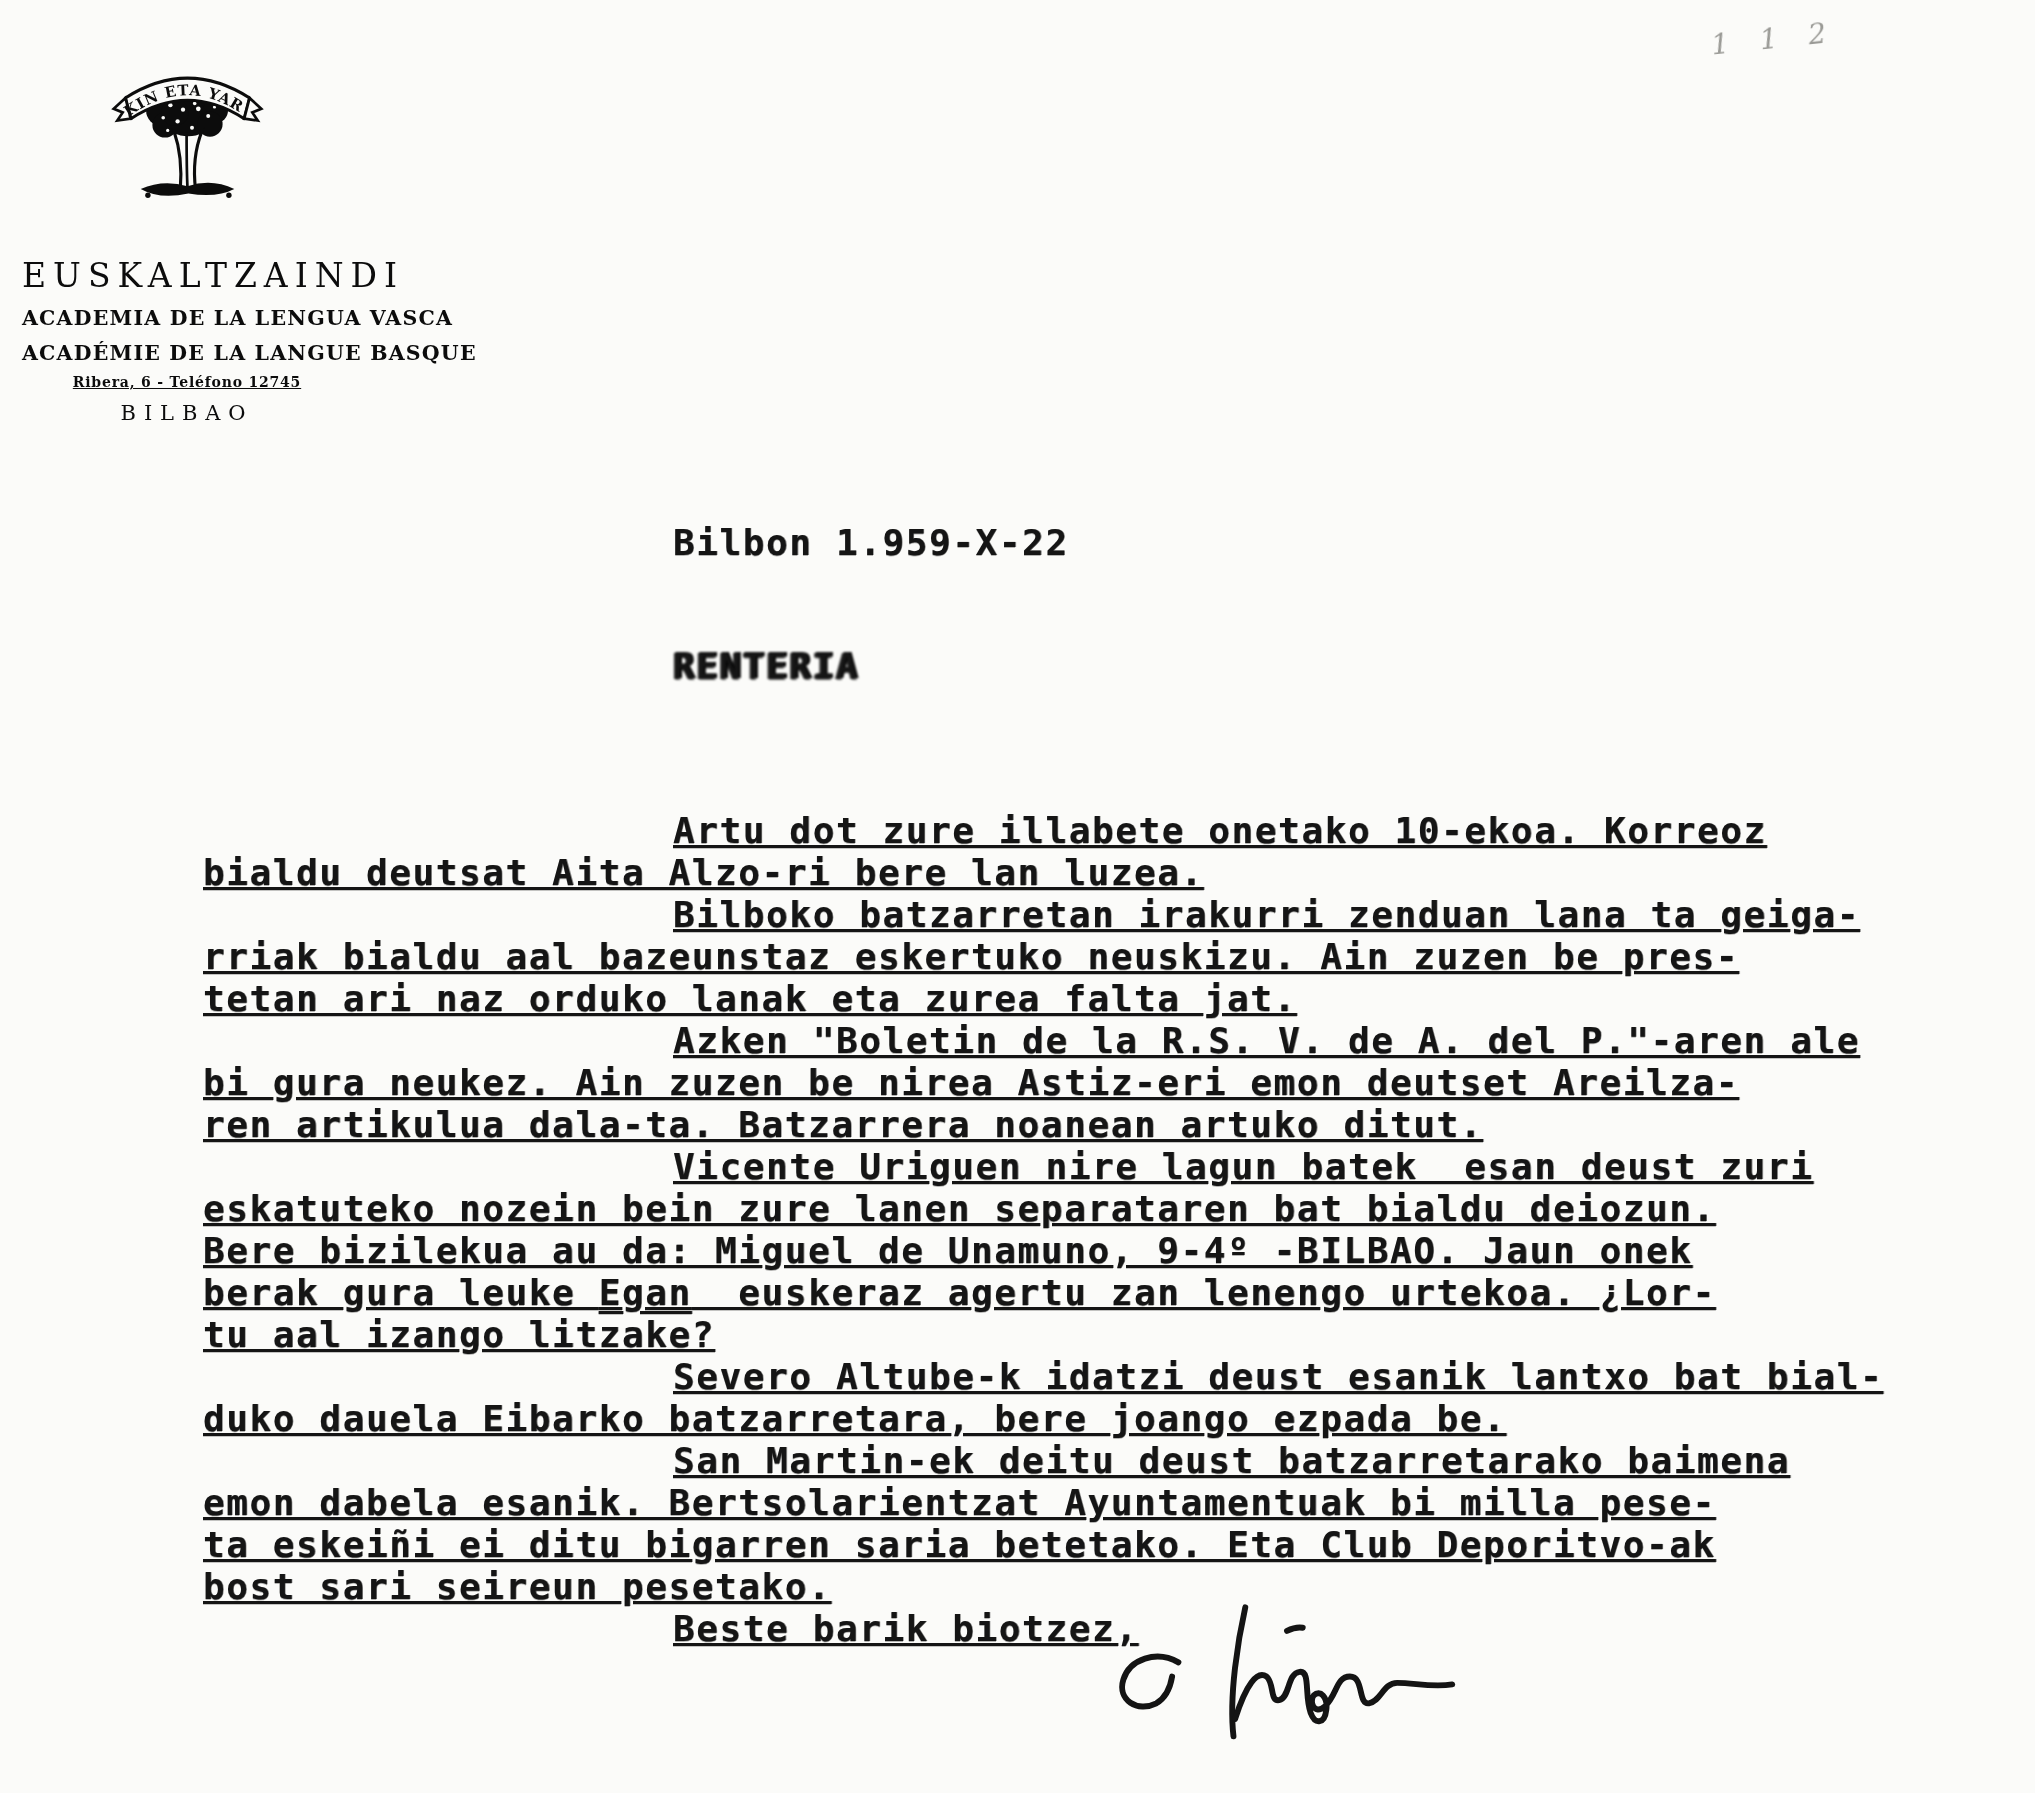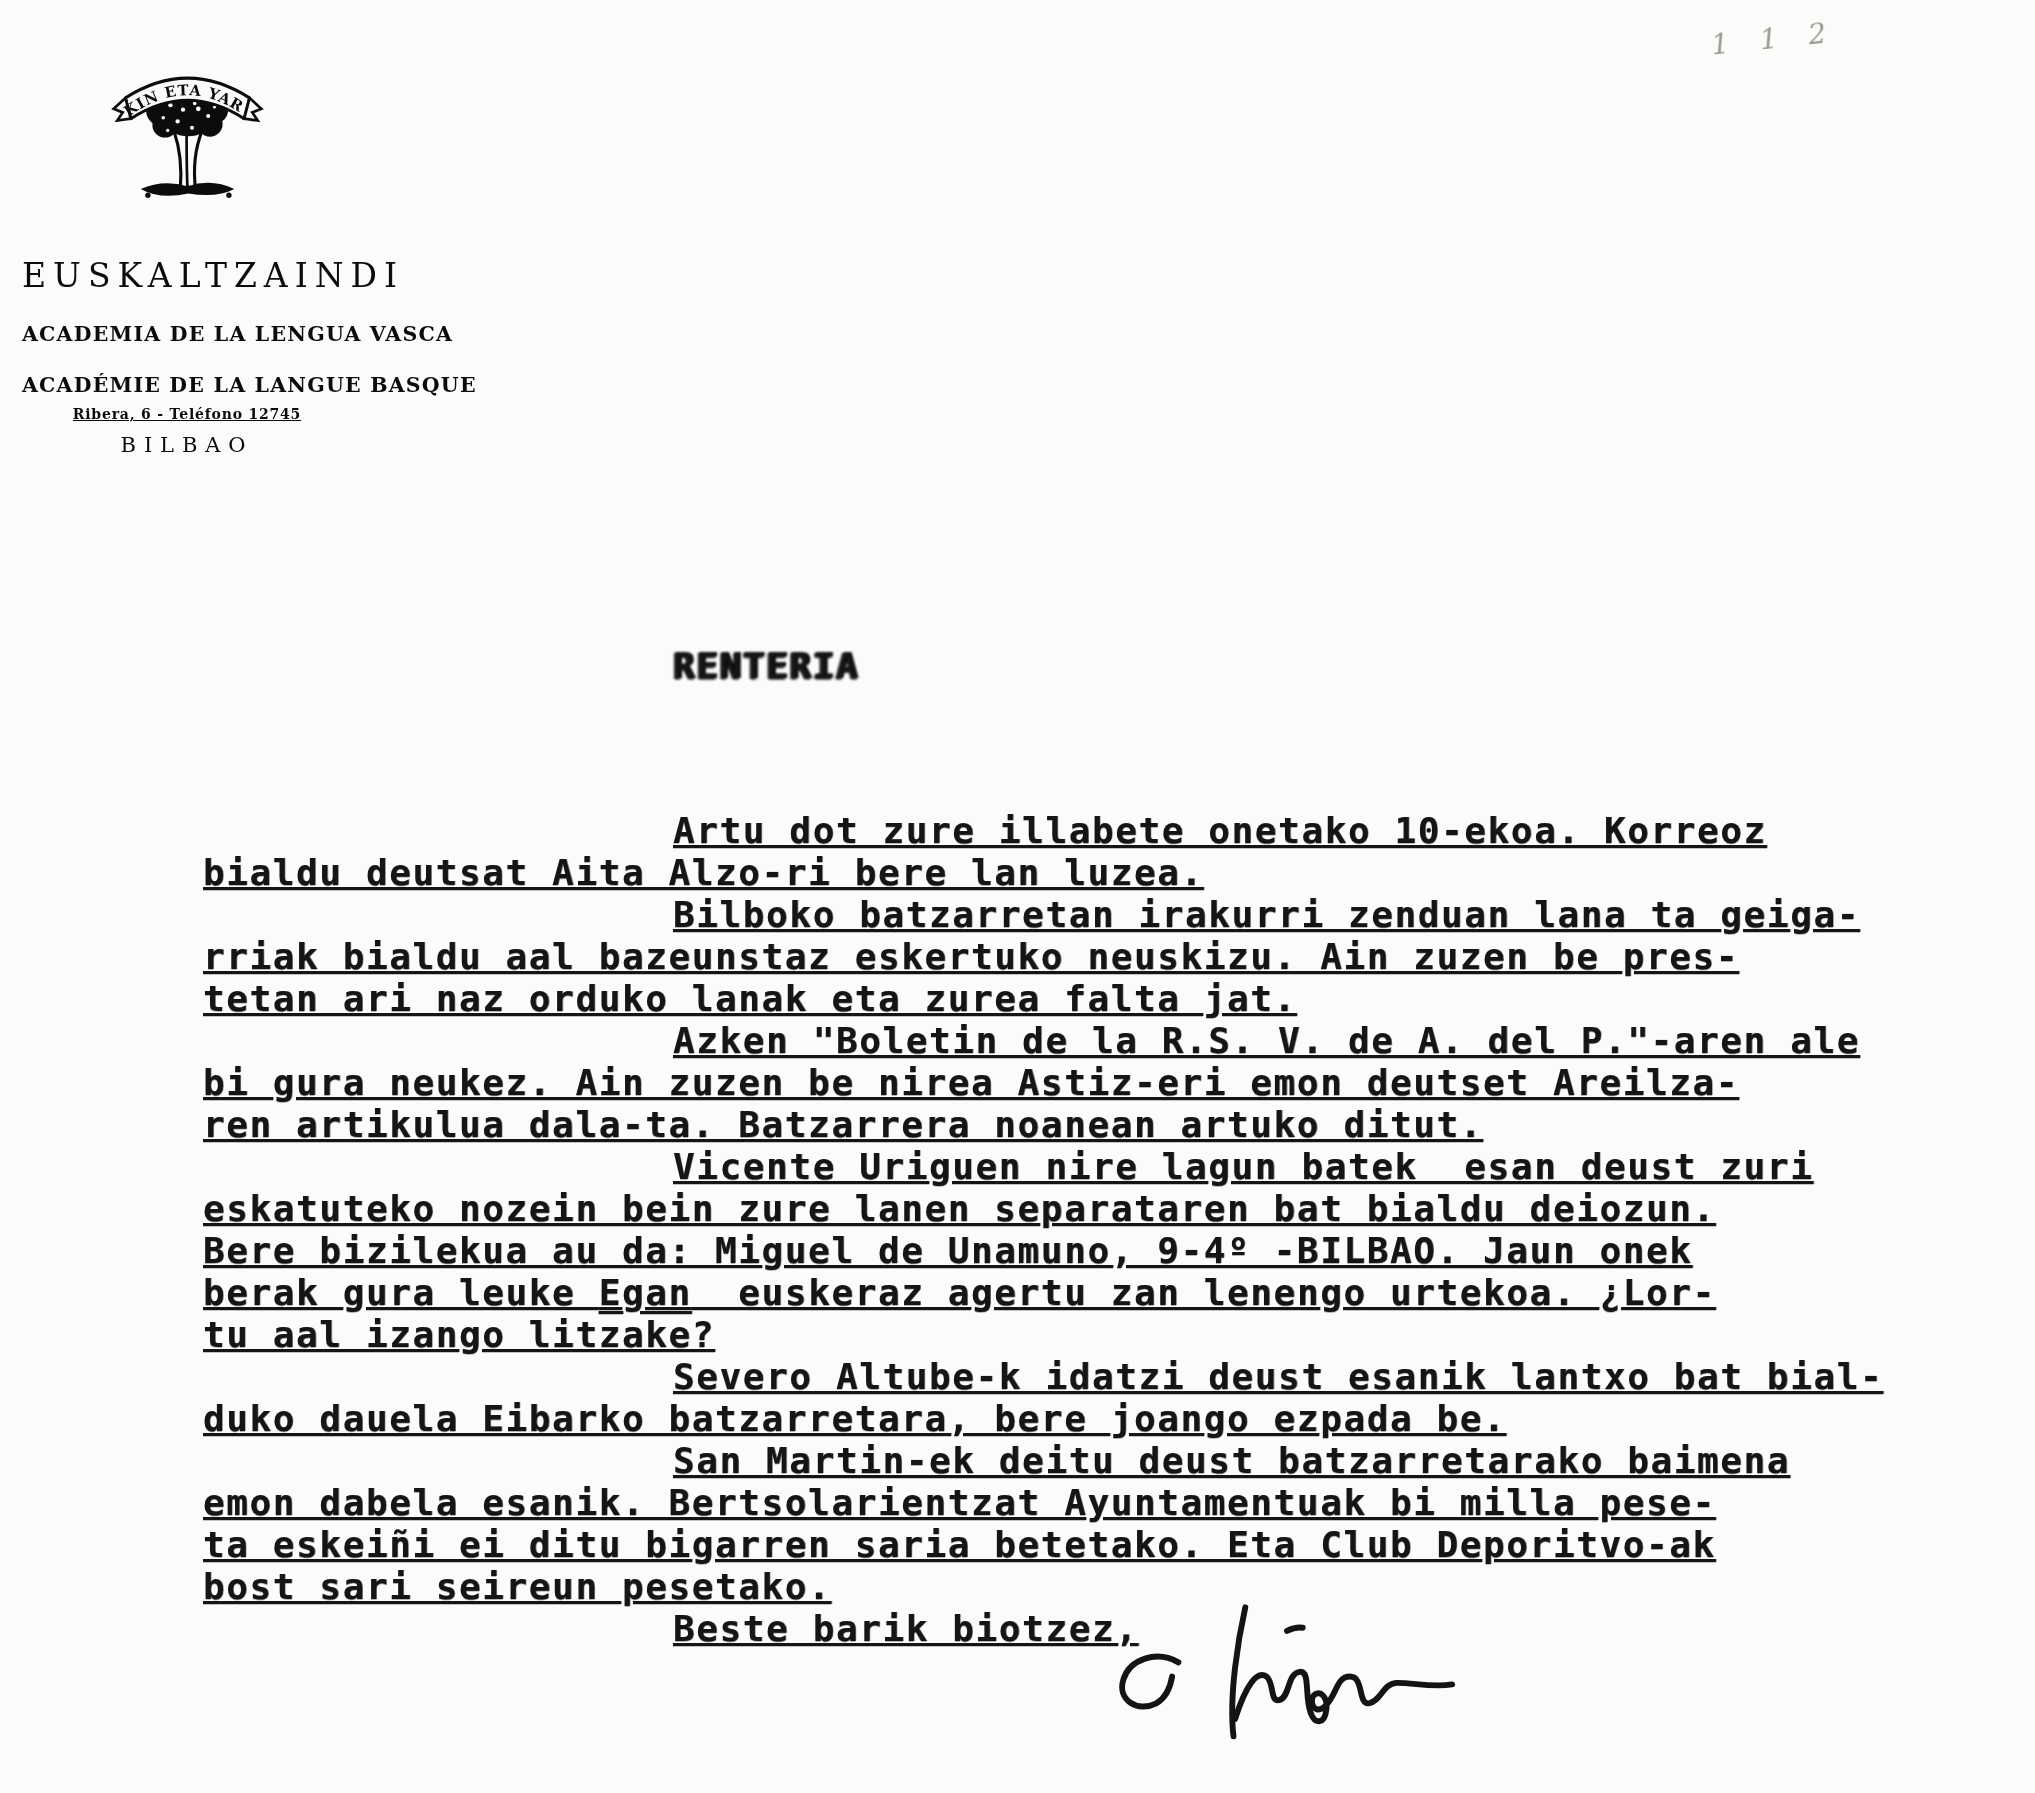--- a/index.html
+++ b/index.html
@@ -29,21 +29,21 @@
     font-family:"DejaVu Serif", "Liberation Serif", serif;
     color:#0c0c0c;
   }
   .letterhead svg.logo { display:block; margin:0 auto; }
   .org {
     margin-top:50px;
     font-size:33px; letter-spacing:7px; font-weight:500;
     white-space:nowrap;
   }
   .sub {
-    margin-top:27px;
+    margin-top:11px;
     font-size:20.5px; letter-spacing:1.2px; font-weight:700;
     white-space:nowrap;
   }
   .addr {
     margin-top:9.4px;
     font-size:14px; font-weight:700; letter-spacing:0.8px;text-decoration:underline;
   }
   .city {
     margin-top:11px;
     font-size:21px; letter-spacing:7.9px; font-weight:500;
@@ -129,20 +129,21 @@
       </text>
     </svg>
 
     <div class="org">EUSKALTZAINDI</div>
     <div class="sub">ACADEMIA DE LA LENGUA VASCA</div>
     <div class="sub">ACADÉMIE DE LA LANGUE BASQUE</div>
     <div class="addr">Ribera, 6  -  Teléfono 12745</div>
     <div class="city">BILBAO</div>
   </header>
 
+  <div class="tw dateline">Bilbon 1.959-X-22</div>
   <div class="tw recipient-city">RENTERIA</div>
 
   <div id="letter-body" class="tw"><div class="tline indent">Artu dot zure illabete onetako 10-ekoa. Korreoz</div><div class="tline">bialdu deutsat Aita Alzo-ri bere lan luzea.</div><div class="tline indent">Bilboko batzarretan irakurri zenduan lana ta geiga-</div><div class="tline">rriak bialdu aal bazeunstaz eskertuko neuskizu. Ain zuzen be pres-</div><div class="tline">tetan ari naz orduko lanak eta zurea falta jat.</div><div class="tline indent">Azken "Boletin de la R.S. V. de A. del P."-aren ale</div><div class="tline">bi gura neukez. Ain zuzen be nirea Astiz-eri emon deutset Areilza-</div><div class="tline">ren artikulua dala-ta. Batzarrera noanean artuko ditut.</div><div class="tline indent">Vicente Uriguen nire lagun batek  esan deust zuri</div><div class="tline">eskatuteko nozein bein zure lanen separataren bat bialdu deiozun.</div><div class="tline">Bere bizilekua au da: Miguel de Unamuno, 9-4º -BILBAO. Jaun onek</div><div class="tline"><span>berak gura leuke </span><span class="uline">Egan</span><span>  euskeraz agertu zan lenengo urtekoa. ¿Lor-</span></div><div class="tline">tu aal izango litzake?</div><div class="tline indent">Severo Altube-k idatzi deust esanik lantxo bat bial-</div><div class="tline">duko dauela Eibarko batzarretara, bere joango ezpada be.</div><div class="tline indent">San Martin-ek deitu deust batzarretarako baimena</div><div class="tline">emon dabela esanik. Bertsolarientzat Ayuntamentuak bi milla pese-</div><div class="tline">ta eskeiñi ei ditu bigarren saria betetako. Eta Club Deporitvo-ak</div><div class="tline">bost sari seireun pesetako.</div><div class="tline indent">Beste barik biotzez,</div></div>
 
   <svg class="signature" width="417" height="181" viewBox="0 0 530 230" aria-hidden="true">
     <g fill="none" stroke="#141414" stroke-width="7.5" stroke-linecap="round">
 
       <path d="M120,78 C92,62 58,74 50,100 C42,126 68,142 92,130 C104,123 110,108 112,96"></path>
 
       <path d="M205,8 C196,48 184,120 190,172"></path>

